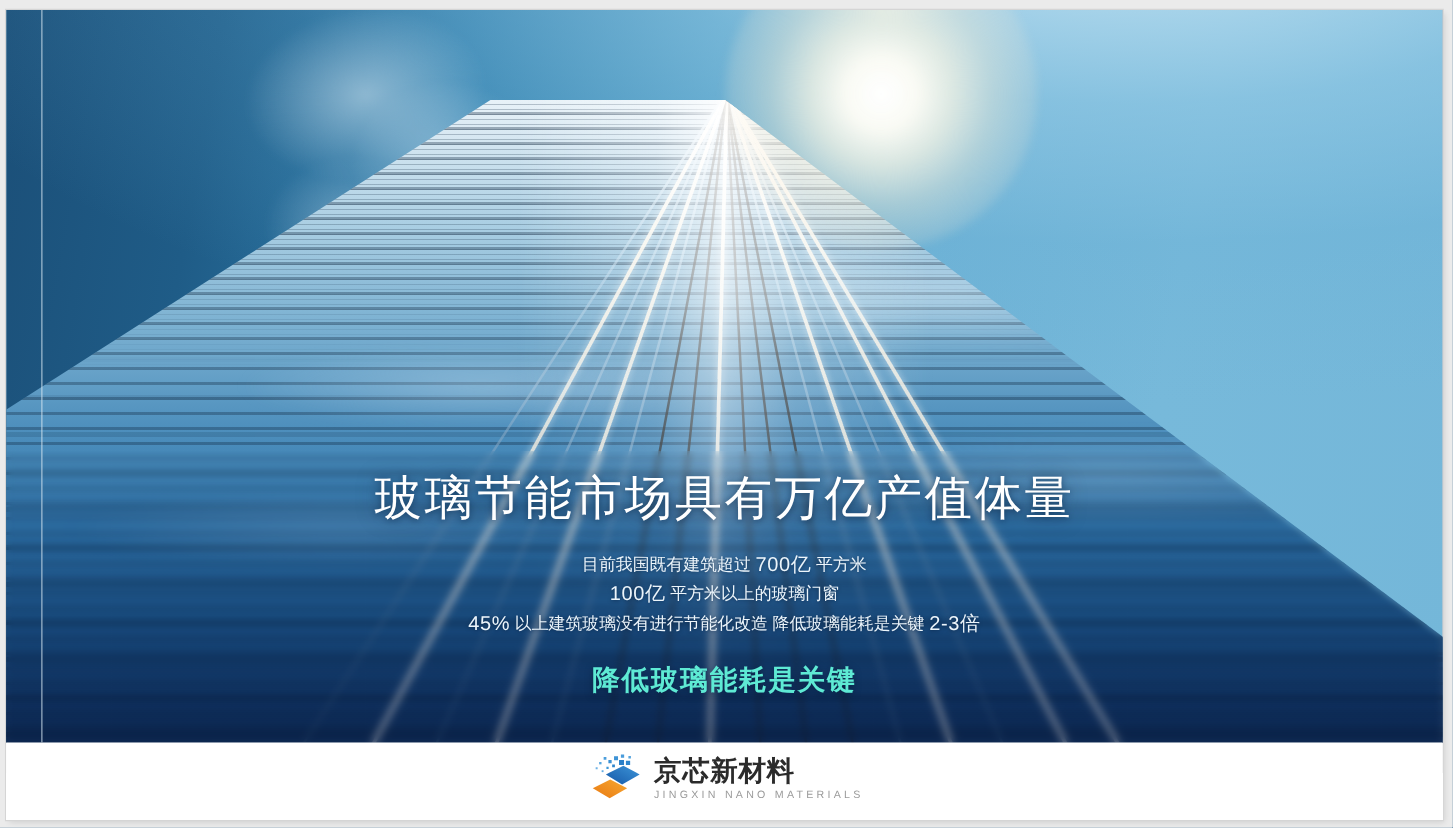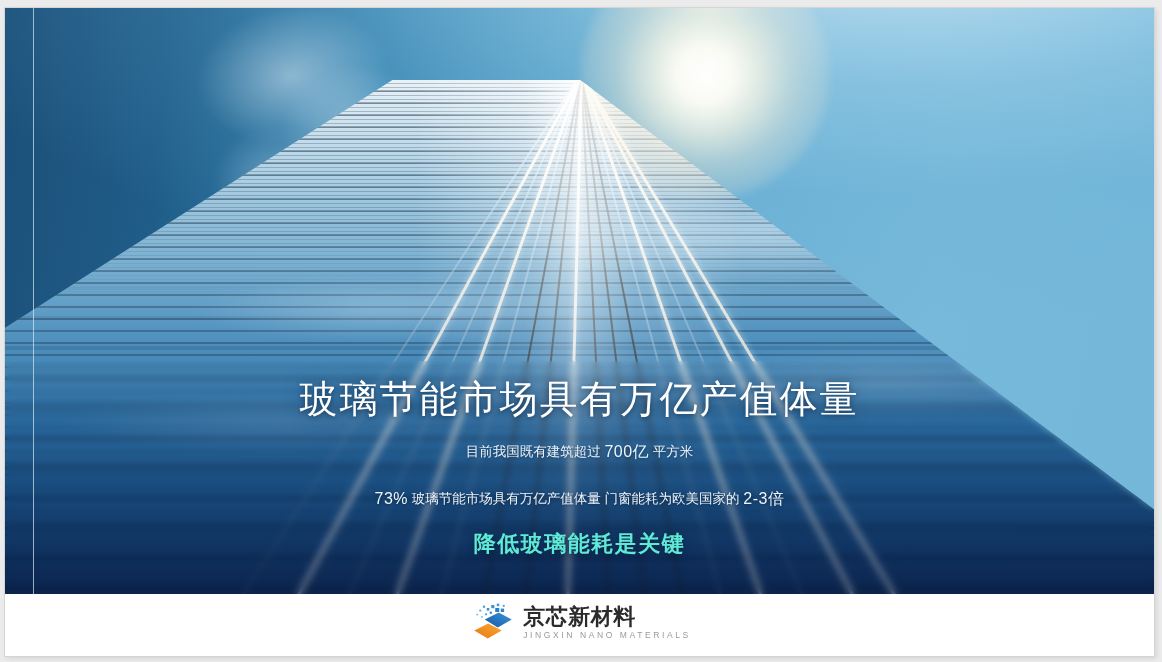--- a/index.html
+++ b/index.html
@@ -391,24 +391,28 @@
 
       <div class="text-block">
         <div class="headline">玻璃节能市场具有万亿产值体量</div>
 
         <div class="sub sub-1">
           <span>目前我国既有建筑超过</span>
           <span class="num">700亿</span>
           <span>平方米</span>
         </div>
 
+        <div class="sub sub-2">
+          <span class="num">100亿</span>
+          <span>平方米以上的玻璃门窗</span>
+        </div>
 
         <div class="sub sub-3">
-          <span class="num">73%</span>
-          <span>玻璃节能市场具有万亿产值体量 门窗能耗为欧美国家的</span>
+          <span class="num">45%</span>
+          <span>以上建筑玻璃没有进行节能化改造 降低玻璃能耗是关键</span>
           <span class="num">2-3倍</span>
         </div>
 
         <div class="conclusion">降低玻璃能耗是关键</div>
       </div>
     </div>
 
     <div class="footer">
       <div class="logo-wrap">
         <svg class="logo-mark" viewBox="0 0 46 40">

